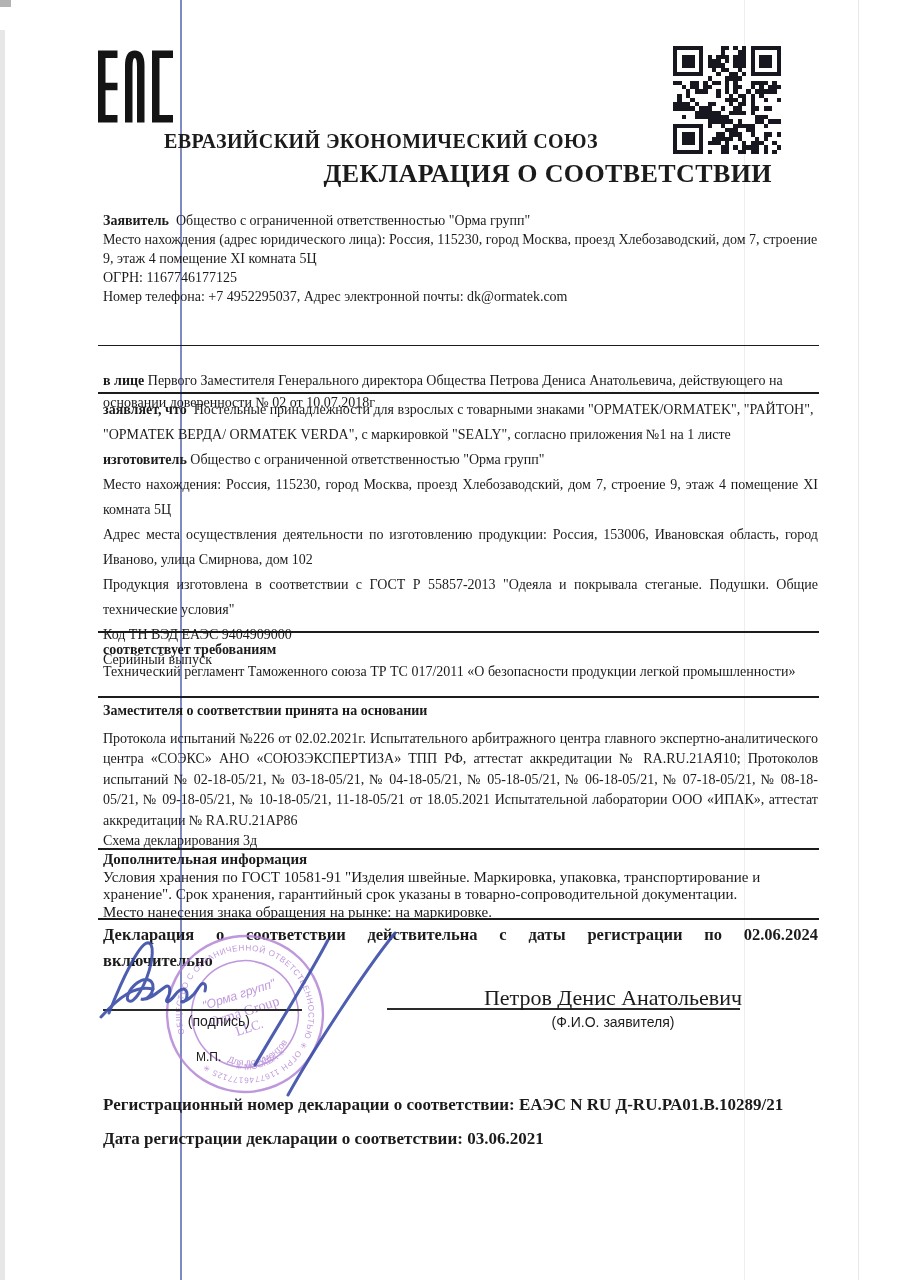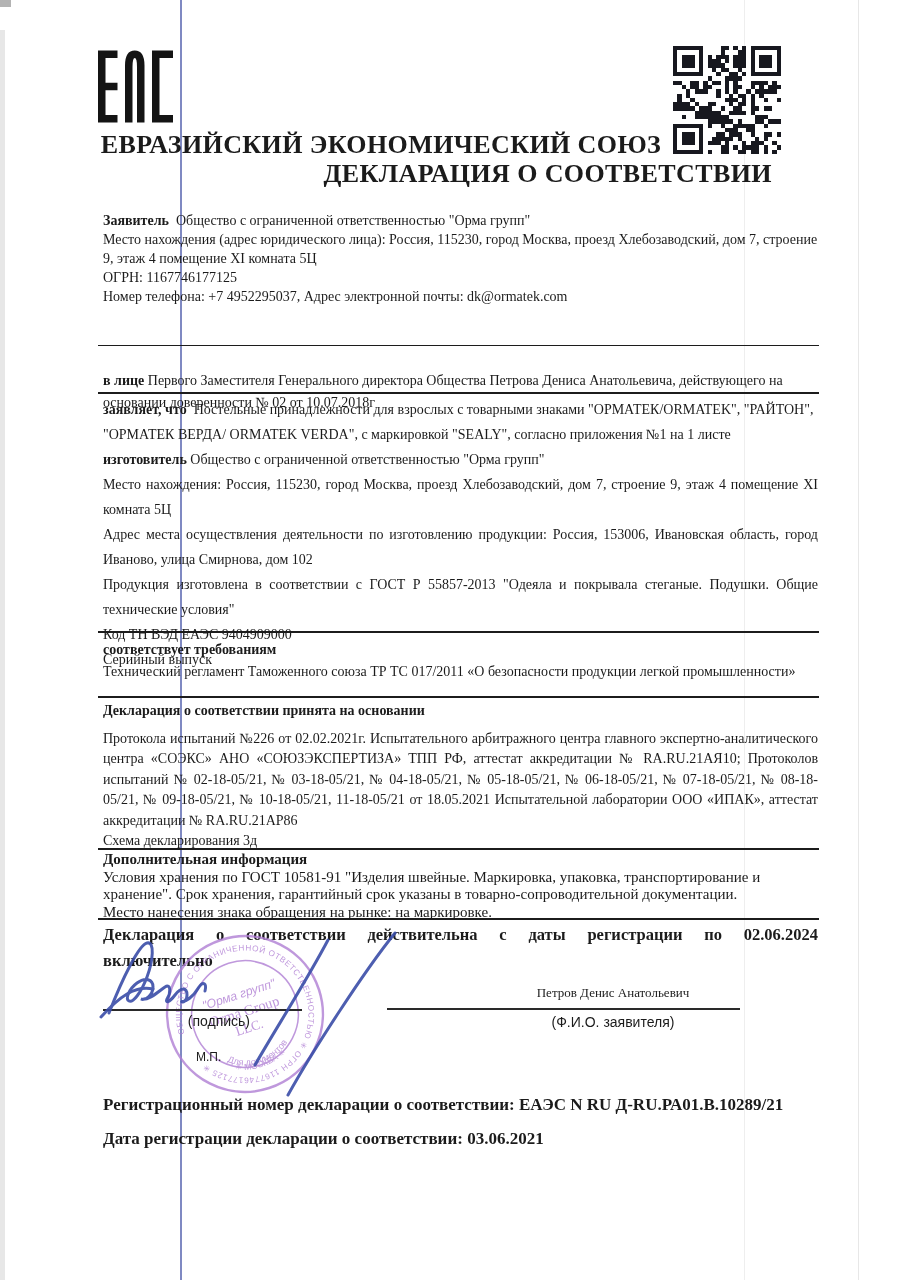--- a/index.html
+++ b/index.html
@@ -7,21 +7,21 @@
         font-family:"Liberation Serif",serif;color:#1b1b1b;}
   
   .edge-strip{position:absolute;left:0;top:30px;width:5px;height:1250px;background:#cfcfcf;opacity:.5;}
   .corner-mark{position:absolute;left:0;top:0;width:11px;height:7px;background:#8a8a8a;opacity:.65;}
   .vblue{position:absolute;left:180px;top:0;width:2px;height:1280px;background:#5f6cb3;opacity:.8;}
   .vgray1{position:absolute;left:744px;top:0;width:1px;height:1280px;background:#eeeeee;}
   .vgray2{position:absolute;left:858px;top:0;width:1px;height:1280px;background:#e7e7e7;}
   
   .eac{position:absolute;left:98px;top:50px;width:75px;height:73px;}
   .qr{position:absolute;left:671px;top:46px;width:112px;height:108px;}
-  .t1{position:absolute;top:130px;left:0;width:762px;text-align:center;font-weight:bold;font-size:26px;letter-spacing:.4px;}
+  .t1{position:absolute;top:130px;left:0;width:762px;text-align:center;font-weight:bold;font-size:20px;letter-spacing:.4px;}
   .t2{position:absolute;top:159px;left:172px;width:600px;text-align:right;font-weight:bold;font-size:26px;letter-spacing:.4px;}
   
   .sec{position:absolute;left:103px;width:715px;font-size:14px;}
   .sec p{margin:0;}
   .j{text-align:justify;}
   .s1{top:212px;line-height:18.9px;}
   .s2{top:370px;line-height:22px;}
   .s3{top:397px;line-height:25px;}
   .s4{top:639px;line-height:21.5px;}
   .s5{top:701px;line-height:20.5px;}
@@ -35,21 +35,21 @@
   .d3{top:631px;}
   .d4{top:696px;}
   .d5{top:848px;}
   .d6{top:918px;}
   
   .sigline-left{position:absolute;left:103px;top:1009px;width:199px;height:2px;background:#2a2a2a;}
   .sigline-right{position:absolute;left:387px;top:1008px;width:353px;height:2px;background:#2a2a2a;}
   .sans{font-family:"Liberation Sans",sans-serif;}
   .cap-podpis{position:absolute;left:140px;top:1013px;width:110px;text-align:right;font-size:14px;}
   .cap-mp{position:absolute;left:196px;top:1050px;font-size:12px;}
-  .sig-name{position:absolute;left:463px;top:985px;width:300px;text-align:center;font-size:13px;}
+  .sig-name{position:absolute;left:463px;top:985px;width:300px;text-align:center;font-size:22px;}
   .cap-fio{position:absolute;left:463px;top:1014px;width:300px;text-align:center;font-size:14px;}
   .stamp{position:absolute;left:161px;top:930px;width:168px;height:168px;opacity:.8;}
   .signature{position:absolute;left:95px;top:925px;width:320px;height:175px;pointer-events:none;}
   
   .f1{position:absolute;left:103px;top:1095px;width:715px;font-weight:bold;font-size:17px;}
   .f2{position:absolute;left:103px;top:1129px;width:715px;font-weight:bold;font-size:17px;}
 </style>
 </head>
 <body>
 
@@ -334,21 +334,21 @@
     <p>Код ТН ВЭД ЕАЭС 9404909000</p>
     <p>Серийный выпуск</p>
   </div>
 
   <div class="sec s4">
     <p><b>соответствует требованиям</b></p>
     <p>Технический регламент Таможенного союза ТР ТС 017/2011 «О безопасности продукции легкой промышленности»</p>
   </div>
 
   <div class="sec s5">
-    <p><b>Декларация о соответствии принята на основании</b></p>
+    <p><b>Заместителя о соответствии принята на основании</b></p>
     <p class="j gap">Протокола испытаний №226  от 02.02.2021г.  Испытательного арбитражного центра главного экспертно-аналитического центра «СОЭКС» АНО «СОЮЗЭКСПЕРТИЗА» ТПП РФ, аттестат аккредитации № RA.RU.21АЯ10; Протоколов испытаний № 02-18-05/21, № 03-18-05/21, № 04-18-05/21, № 05-18-05/21, № 06-18-05/21, № 07-18-05/21, № 08-18-05/21, № 09-18-05/21, № 10-18-05/21, 11-18-05/21 от 18.05.2021 Испытательной лаборатории ООО «ИПАК», аттестат аккредитации № RA.RU.21АР86</p>
     <p>Схема декларирования 3д</p>
   </div>
 
   <div class="sec s6">
     <p><b>Дополнительная информация</b></p>
     <p>Условия хранения по ГОСТ 10581-91 "Изделия швейные. Маркировка, упаковка, транспортирование и хранение". Срок хранения, гарантийный срок указаны в товарно-сопроводительной документации.</p>
     <p>Место нанесения знака обращения на рынке: на маркировке.</p>
   </div>
 

